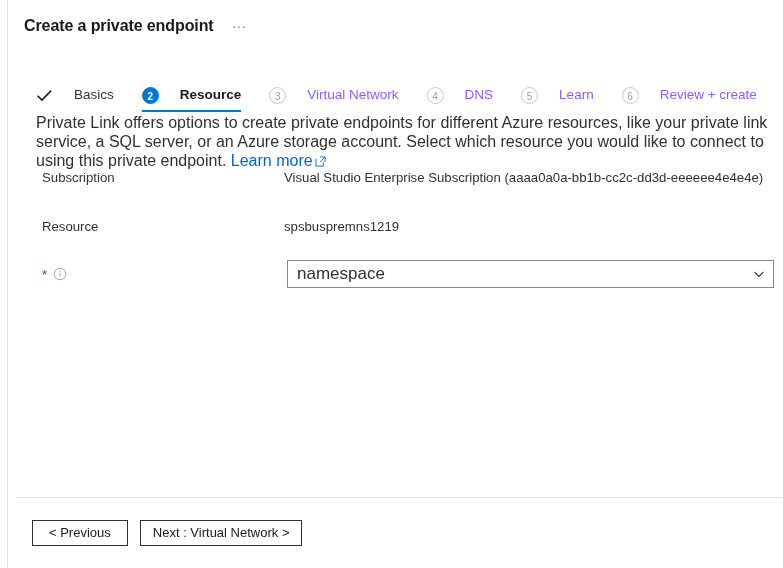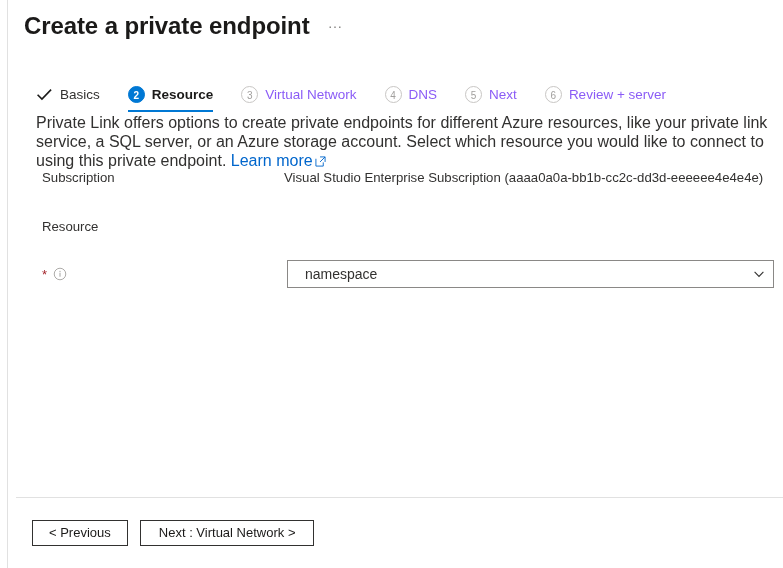--- a/index.html
+++ b/index.html
@@ -38,21 +38,21 @@
   
   .header {
     position: absolute;
     left: 16px;
     top: 10px;
     display: flex;
     align-items: center;
     gap: 14px;
   }
   .page-title {
-    font-size: 24px;
+    font-size: 16px;
     font-weight: 600;
     color: #1b1a19;
     letter-spacing: -0.1px;
     line-height: 32px;
     white-space: nowrap;
   }
   .more-btn {
     font-size: 15px;
     color: #8a8886;
     letter-spacing: 1px;
@@ -66,22 +66,22 @@
   .tabs {
     position: absolute;
     left: 28px;
     top: 86px;
     display: flex;
     align-items: flex-start;
     gap: 0px;
   }
   .tab {
     display: flex;
-    align-items: flex-start;
-    gap: 7px;
+    align-items: center;
+    gap: 21px;
     padding: 0 14px 9px 0;
     margin-right: 14px;
     cursor: pointer;
     position: relative;
     white-space: nowrap;
   }
   .tab:first-child { padding-left: 0; }
   .tab-label {
     font-size: 13.5px;
     line-height: 18px;
@@ -204,26 +204,25 @@
     box-sizing: border-box;
     border: 1px solid #8a8886;
     background: #ffffff;
     display: flex;
     align-items: center;
     padding: 0 8px 0 9px;
     cursor: pointer;
   }
   .dropdown-value {
     flex: 1 1 auto;
-    font-size: 14px;
+    font-size: 17px;
     line-height: 18px;
     color: #323130;
     overflow: hidden;
     white-space: nowrap;
-    margin-left: 8px;
   }
   .chevron {
     flex: 0 0 auto;
     width: 12px;
     height: 12px;
     display: block;
   }
 
   
   .footer-sep {
@@ -248,21 +247,21 @@
     border: 1px solid #323130;
     background: #ffffff;
     color: #1b1a19;
     font-family: "Liberation Sans", sans-serif;
     font-size: 13px;
     line-height: 24px;
     padding: 0 16px;
     cursor: pointer;
     white-space: nowrap;
   }
-  .btn.wide { padding: 0 18px; }
+  .btn.wide { padding: 0 12px; }
 </style>
 </head>
 <body>
 
 <div class="blade-rail"></div>
 
 <div class="blade">
 
   <div class="header">
     <div class="page-title">Create a private endpoint</div>
@@ -288,26 +287,26 @@
       <span class="tab-label">Virtual Network</span>
     </div>
 
     <div class="tab">
       <span class="tab-badge">4</span>
       <span class="tab-label">DNS</span>
     </div>
 
     <div class="tab">
       <span class="tab-badge">5</span>
-      <span class="tab-label">Next</span>
+      <span class="tab-label">Learn</span>
     </div>
 
     <div class="tab">
       <span class="tab-badge">6</span>
-      <span class="tab-label">Review + server</span>
+      <span class="tab-label">Review + create</span>
     </div>
 
   </div>
 
   <div class="description">
     <span>Private Link offers options to create private endpoints for different Azure resources, like your private link service, a SQL server, or an Azure storage account. Select which resource you would like to connect to using this private endpoint.</span>
     <a class="learn-more">Learn more</a><svg class="ext-icon" width="11" height="11" viewBox="0 0 12 12">
         <path d="M1 3 L1 11 L9 11 L9 7" fill="none" stroke="#0066cc" stroke-width="1"></path>
         <path d="M5.5 1 L11 1 L11 6.5" fill="none" stroke="#0066cc" stroke-width="1"></path>
         <path d="M11 1 L5.5 6.5" fill="none" stroke="#0066cc" stroke-width="1"></path>
@@ -321,20 +320,21 @@
         <span>Subscription</span>
       </div>
       <div class="row-value">Visual Studio Enterprise Subscription (aaaa0a0a-bb1b-cc2c-dd3d-eeeeee4e4e4e)</div>
     </div>
 
 
     <div class="row">
       <div class="row-label">
         <span>Resource</span>
       </div>
+      <div class="row-value">spsbuspremns1219</div>
     </div>
 
     <div class="row">
       <div class="row-label">
         <span class="req-star">*</span>
         <svg class="info-icon" viewBox="0 0 16 16">
           <circle cx="8" cy="8" r="6.6" fill="none" stroke="#a19f9d" stroke-width="1"></circle>
           <rect x="7.45" y="6.6" width="1.1" height="4.5" fill="#a19f9d"></rect>
           <rect x="7.45" y="4.4" width="1.1" height="1.4" fill="#a19f9d"></rect>
         </svg>

